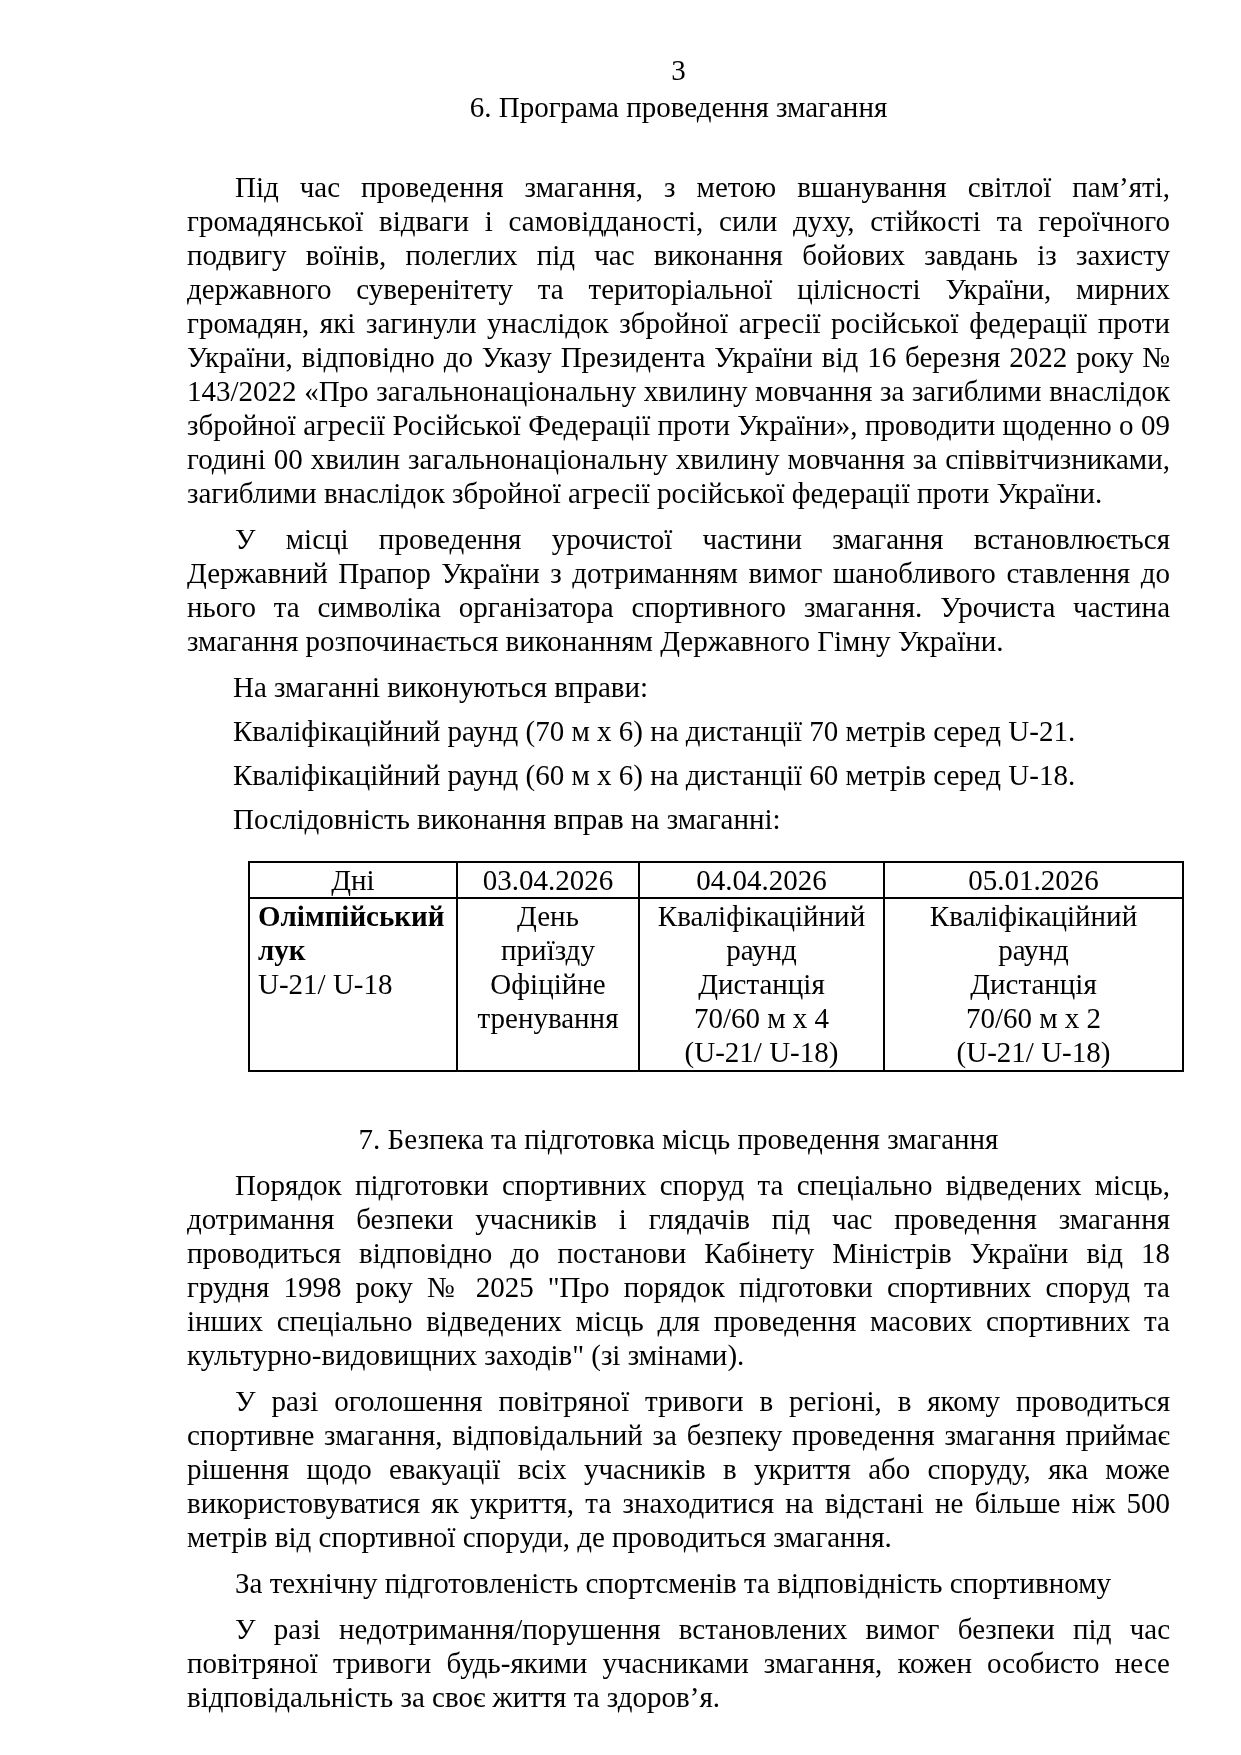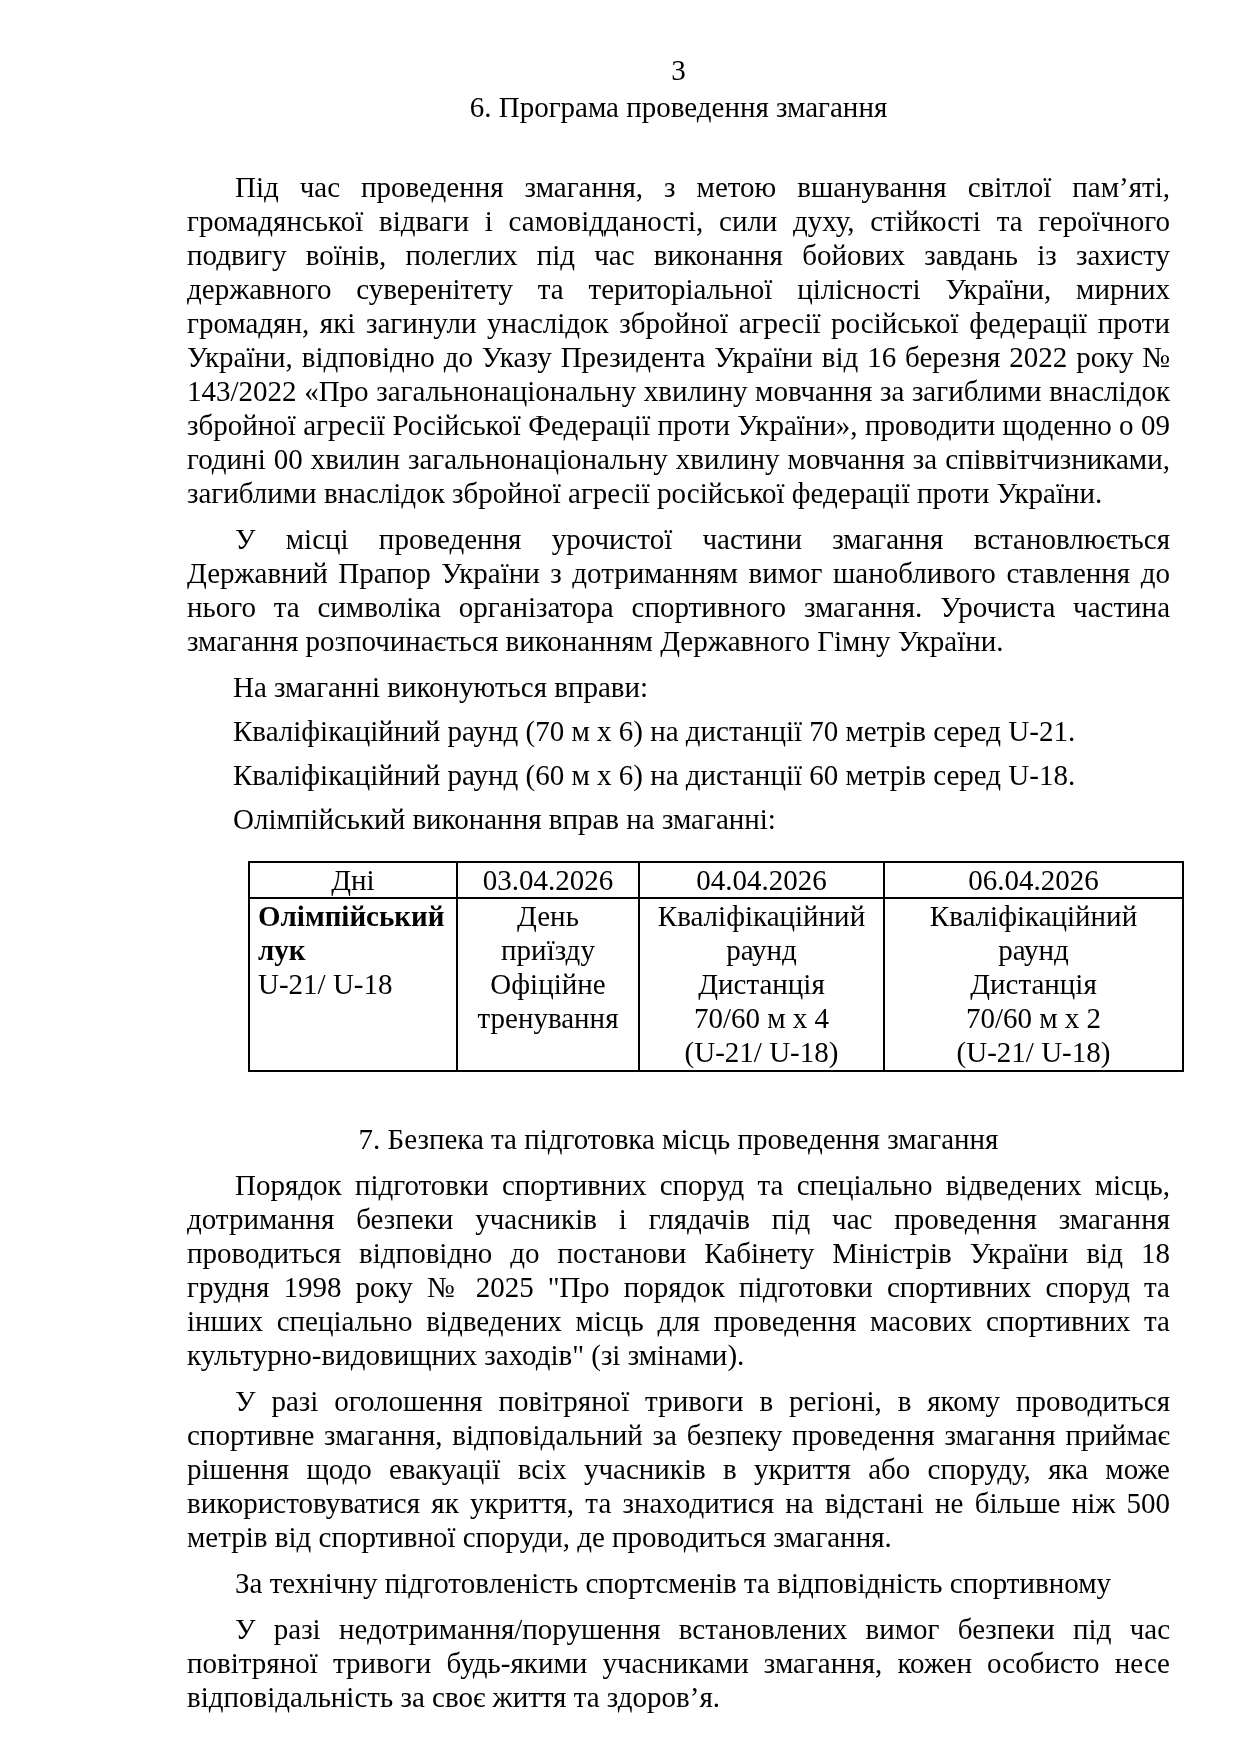--- a/index.html
+++ b/index.html
@@ -65,36 +65,36 @@
     <p class="page-number">3</p>
 
     <h1 class="section-heading">6. Програма проведення змагання</h1>
 
     <p class="body-par">Під час проведення змагання, з метою вшанування світлої пам’яті, громадянської відваги і самовідданості, сили духу, стійкості та героїчного подвигу воїнів, полеглих під час виконання бойових завдань із захисту державного суверенітету та територіальної цілісності України, мирних громадян, які загинули унаслідок збройної агресії російської федерації проти України, відповідно до Указу Президента України від 16 березня 2022 року № 143/2022 «Про загальнонаціональну хвилину мовчання за загиблими внаслідок збройної агресії Російської Федерації проти України», проводити щоденно о 09 годині 00 хвилин загальнонаціональну хвилину мовчання за співвітчизниками, загиблими внаслідок збройної агресії російської федерації проти України.</p>
     <p class="body-par">У місці проведення урочистої частини змагання встановлюється Державний Прапор України з дотриманням вимог шанобливого ставлення до нього та символіка організатора спортивного змагання. Урочиста частина змагання розпочинається виконанням Державного Гімну України.</p>
 
     <p class="plain-line">На змаганні виконуються вправи:</p>
     <p class="plain-line">Кваліфікаційний раунд (70 м х 6) на дистанції 70 метрів серед U-21.</p>
     <p class="plain-line">Кваліфікаційний раунд (60 м х 6) на дистанції 60 метрів серед U-18.</p>
-    <p class="plain-line">Олімпійський виконання вправ на змаганні:</p>
+    <p class="plain-line">Послідовність виконання вправ на змаганні:</p>
 
     <div class="tbl-wrap">
       <table class="schedule">
         <colgroup>
           <col style="width:208px">
           <col style="width:182px">
           <col style="width:245px">
           <col style="width:299px">
         </colgroup>
         <tbody>
           <tr class="hdr">
             <td>Дні</td>
             <td>03.04.2026</td>
             <td>04.04.2026</td>
-            <td>06.04.2026</td>
+            <td>05.01.2026</td>
           </tr>
           <tr>
             <td class="cell-left">
               <div class="bold">Олімпійський лук</div>
               <div>U-21/ U-18</div>
             </td>
             <td class="cell-center">День
 приїзду
 Офіційне
 тренування</td>

